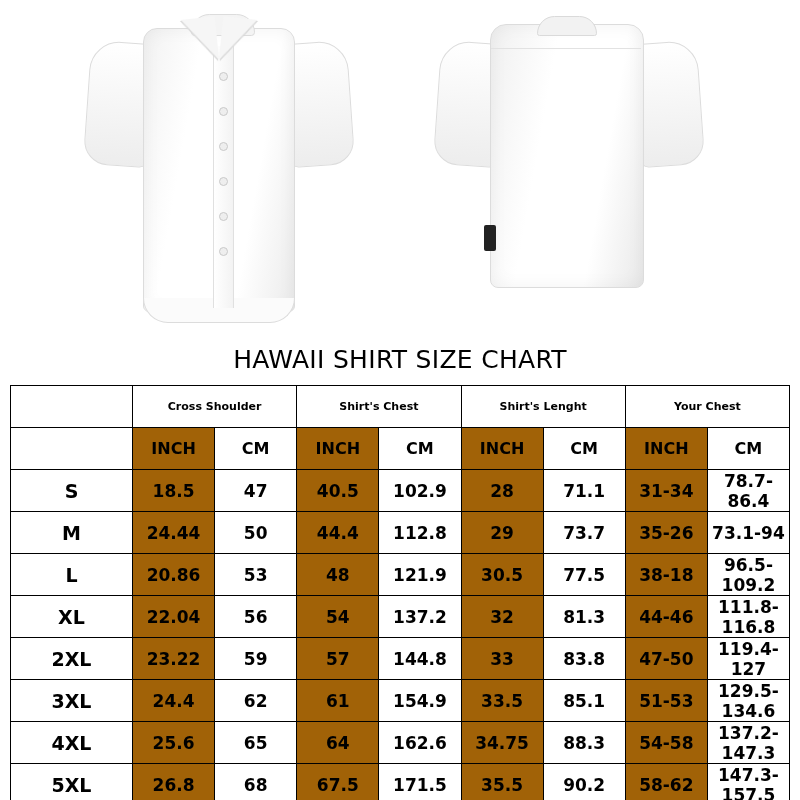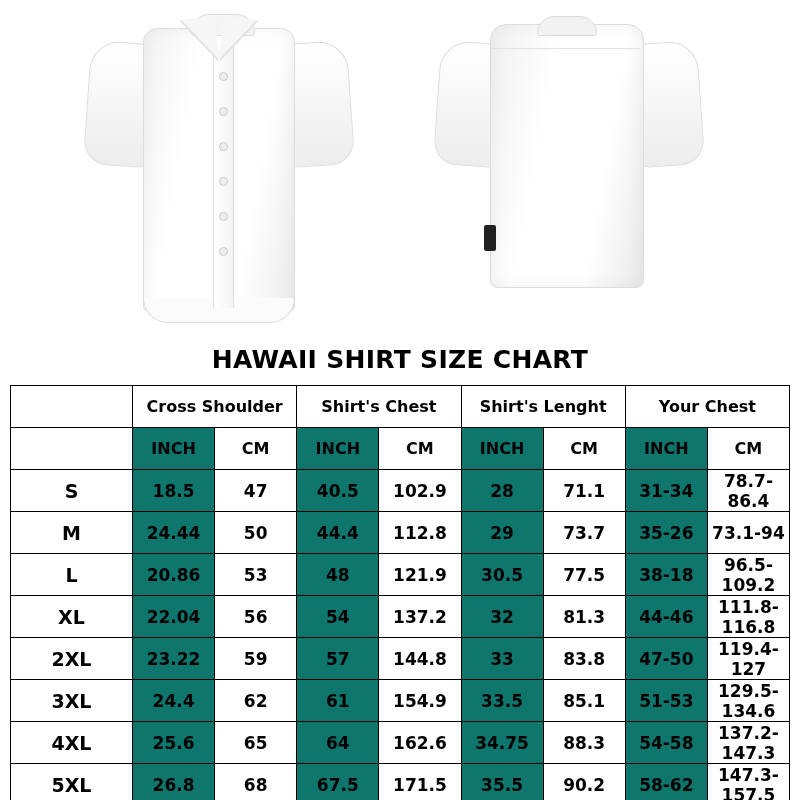--- a/index.html
+++ b/index.html
@@ -168,21 +168,21 @@
     height: 26px;
     background: #222;
     border-radius: 2px;
     z-index: 6;
   }
 
   
   #chart-title {
     text-align: center;
     font-size: 25px;
-    font-weight: bold;
+    font-weight: normal;
     letter-spacing: .3px;
     margin: 0;
     padding: 0 0 11px 0;
     font-family: "DejaVu Sans", sans-serif;
   }
 
   
   #size-table {
     border-collapse: collapse;
     width: 780px;
@@ -192,30 +192,30 @@
   #size-table th, #size-table td {
     border: 1px solid #000;
     text-align: center;
     font-weight: bold;
     font-size: 17px;
     height: 41px;
     padding: 0;
     font-family: "DejaVu Sans", sans-serif;
   }
   #size-table th.group-head {
-    font-size: 16px;
+    font-size: 11px;
   }
   #size-table td.unit {
     font-size: 16px;
   }
   #size-table td.size-label {
     font-size: 19px;
   }
   .hl {
-    background: #0f766e;
+    background: #a16207;
   }
   .small-val {
     font-size: 14.5px;
   }
   col.c-size { width: 122px; }
 </style>
 </head>
 <body>
 
 <div id="page">

